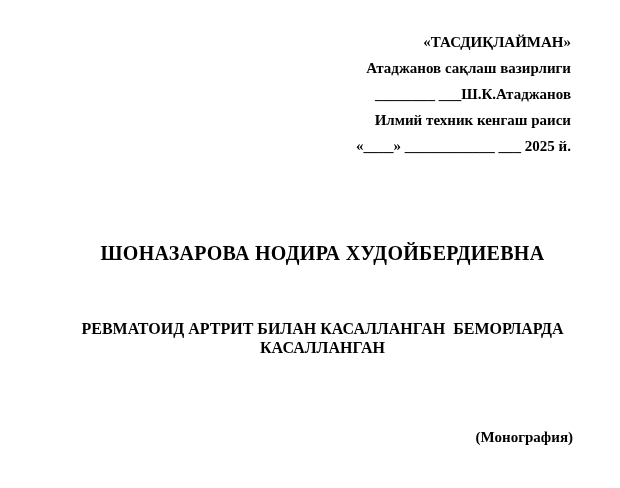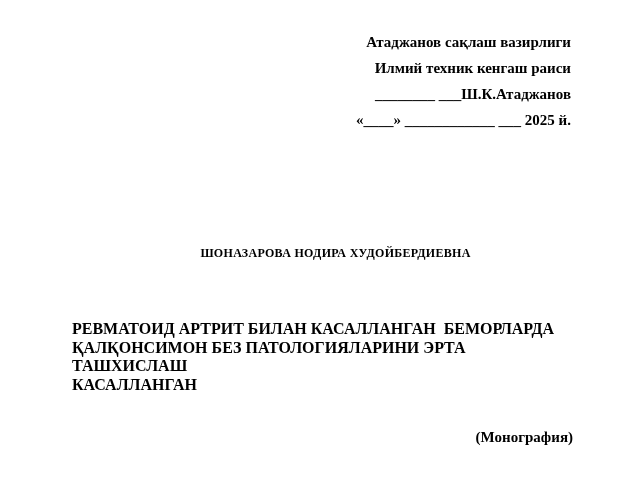--- a/index.html
+++ b/index.html
@@ -24,61 +24,61 @@
     position: absolute;
     top: 29px;
     right: 49px;
     text-align: right;
     font-size: 15px;
     line-height: 26px;
   }
   .author-name {
     position: absolute;
     top: 244px;
-    left: 85px;
+    left: 72px;
     width: 501px;
     text-align: center;
-    font-size: 12px;
+    font-size: 20px;
     line-height: 19px;
     letter-spacing: 0.3px;
   }
   .doc-title {
     position: absolute;
     top: 320px;
     left: 72px;
     width: 501px;
-    text-align: left;
+    text-align: center;
     font-size: 16px;
     line-height: 18.5px;
   }
   .doc-type {
     position: absolute;
     top: 427px;
     left: 72px;
     width: 501px;
     text-align: right;
     font-size: 15px;
     line-height: 20px;
   }
 </style>
 </head>
 <body>
 
 <div class="page">
 
   <div class="approval-block">
+    <div class="pre">«ТАСДИҚЛАЙМАН»</div>
     <div class="pre">Атаджанов сақлаш вазирлиги</div>
+    <div class="pre">________ ___Ш.К.Атаджанов</div>
     <div class="pre">Илмий техник кенгаш раиси</div>
-    <div class="pre">________ ___Ш.К.Атаджанов</div>
     <div class="pre">«____» ____________ ___ 2025 й.</div>
   </div>
 
   <div class="author-name">ШОНАЗАРОВА НОДИРА ХУДОЙБЕРДИЕВНА</div>
 
   <div class="doc-title">
     <div class="pre">РЕВМАТОИД АРТРИТ БИЛАН КАСАЛЛАНГАН  БЕМОРЛАРДА</div>
-    <div class="pre">ҚАЛҚОНСИМОН БЕЗ ПАТОЛОГИЯЛАРИНИ ЭРТА ТАШХИСЛАШ</div>
     <div class="pre">КАСАЛЛАНГАН</div>
   </div>
 
   <div class="doc-type pre">(Монография)</div>
 
 </div>
 
 </body></html>

